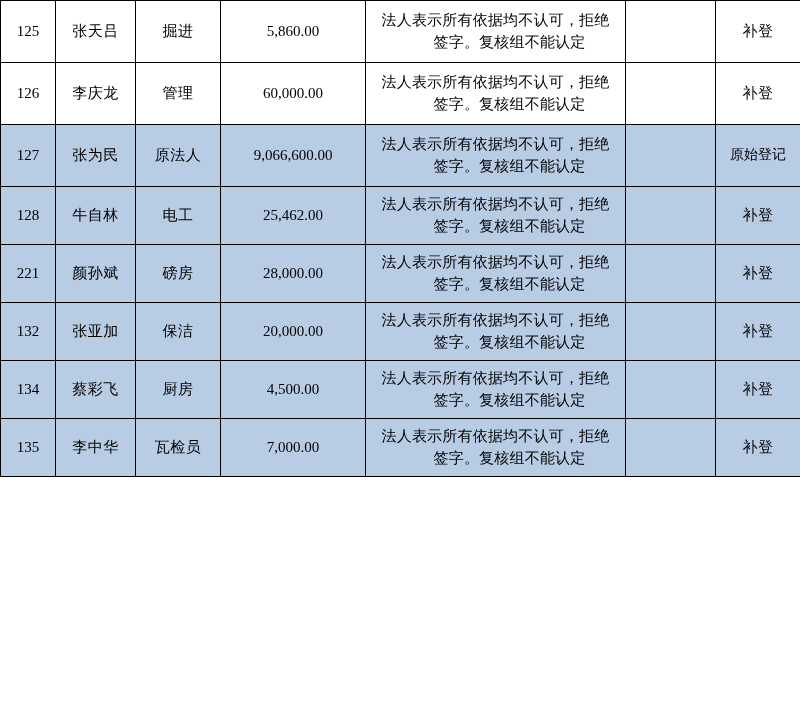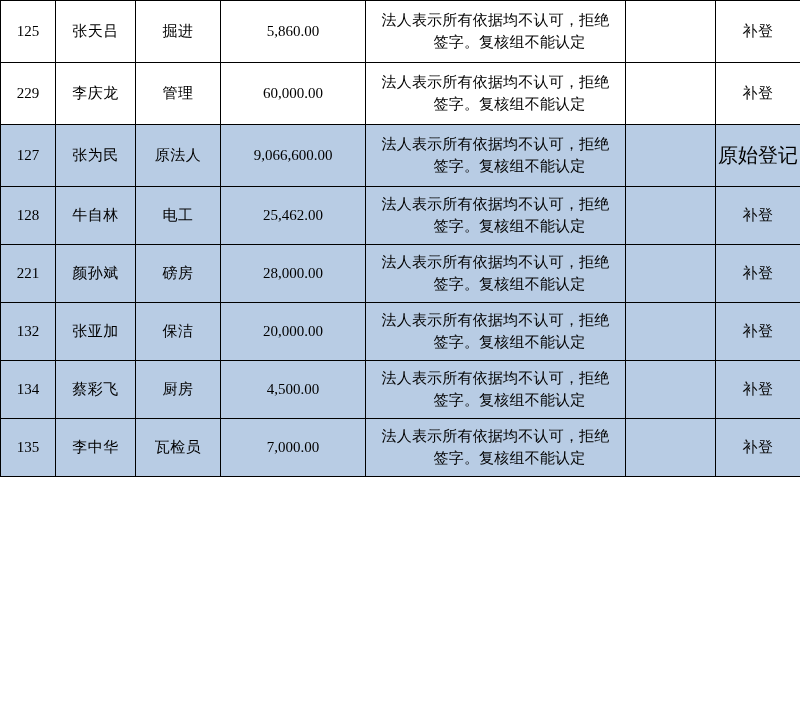--- a/index.html
+++ b/index.html
@@ -50,21 +50,21 @@
   td.cell-note {
     font-size: 13px;
     text-align: left;
     line-height: 1.5;
     padding: 3px 5px 3px 6px;
     letter-spacing: 0.2px;
   }
   td.cell-note .note-l2 { display: block; text-indent: 28px; }
   td.cell-blank { }
   td.cell-stat { font-size: 15px; letter-spacing: 0.5px; }
-  td.cell-stat.wide { font-size: 20px; letter-spacing: 0px; padding: 16px 1px; }
+  td.cell-stat.wide { font-size: 14px; letter-spacing: 0px; padding: 16px 1px; }
 
   tr.row-white td { background: #ffffff; }
   tr.row-blue  td { background: #b8cce4; }
 
   tr.r-h62 td { height: 62px; }
   tr.r-h58 td { height: 58px; }
 </style>
 </head>
 <body>
 
@@ -85,21 +85,21 @@
         <td class="cell-no">125</td>
         <td class="cell-name">张天吕</td>
         <td class="cell-job">掘进</td>
         <td class="cell-amt">5,860.00</td>
         <td class="cell-note"><span class="note-l1">法人表示所有依据均不认可，拒绝</span><span class="note-l2">签字。复核组不能认定</span></td>
         <td class="cell-blank"></td>
         <td class="cell-stat">补登</td>
       </tr>
 
       <tr class="row-white r-h62">
-        <td class="cell-no">229</td>
+        <td class="cell-no">126</td>
         <td class="cell-name">李庆龙</td>
         <td class="cell-job">管理</td>
         <td class="cell-amt">60,000.00</td>
         <td class="cell-note"><span class="note-l1">法人表示所有依据均不认可，拒绝</span><span class="note-l2">签字。复核组不能认定</span></td>
         <td class="cell-blank"></td>
         <td class="cell-stat">补登</td>
       </tr>
 
       <tr class="row-blue r-h62">
         <td class="cell-no">127</td>

